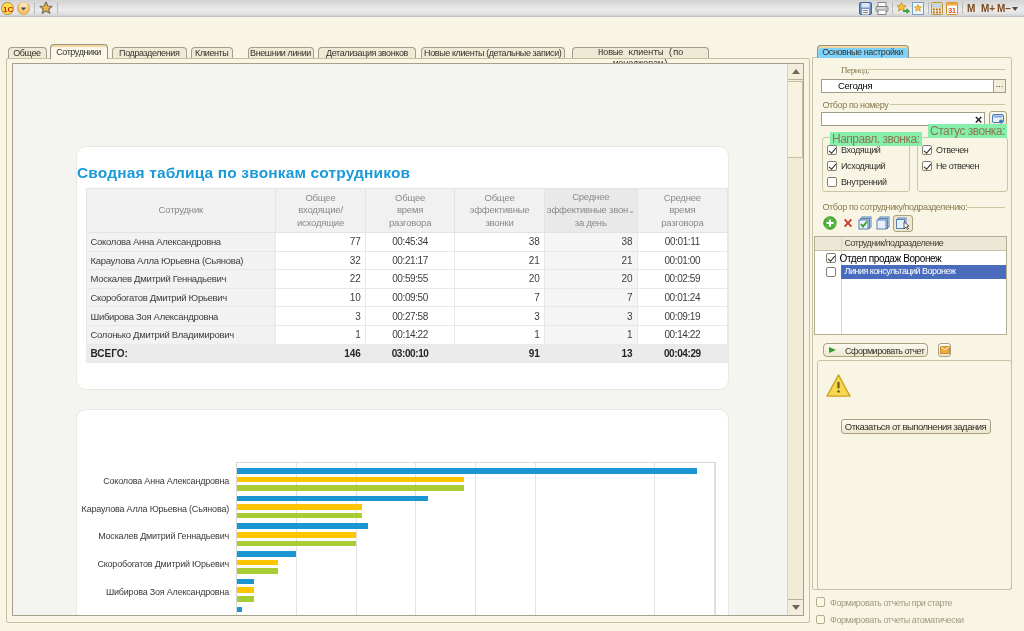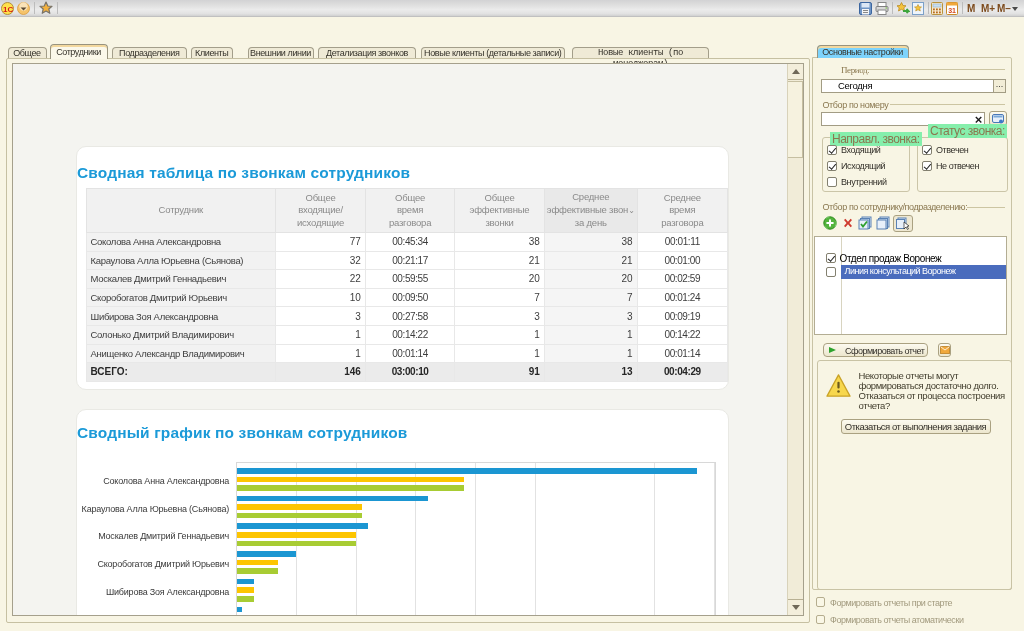--- a/index.html
+++ b/index.html
@@ -229,42 +229,33 @@
             <td class="time">00:09:19</td>
           </tr>
         <tr>
             <td class="name">Солонько Дмитрий Владимирович</td>
             <td class="num">1</td>
             <td class="time">00:14:22</td>
             <td class="num">1</td>
             <td class="num sorted">1</td>
             <td class="time">00:14:22</td>
           </tr>
-        <tr>
-            <td class="name">Анищенко Александр Владимирович</td>
-            <td class="num">1</td>
-            <td class="time">00:01:14</td>
-            <td class="num">1</td>
-            <td class="num sorted">1</td>
-            <td class="time">00:01:14</td>
-          </tr>
         <tr class="total">
             <td class="name" style="font-size:10px; letter-spacing:0;">ВСЕГО:</td>
             <td class="num">146</td>
             <td class="time">03:00:10</td>
             <td class="num">91</td>
             <td class="num">13</td>
             <td class="time">00:04:29</td>
           </tr>
       </tbody>
       </table>
     </div>
 
     <div class="panel" id="p-chart">
-      <div class="bluetitle">Сводный график по звонкам сотрудников</div>
       <div id="plot"></div>
       <div id="bars" style="position:absolute; left:0; top:0; width:653px; height:290px;">
         <div class="bar b" style="left:159.5px; top:58px; width:460.075px;"></div>
         <div class="bar y" style="left:159.5px; top:66.6px; width:227.04999999999998px;"></div>
         <div class="bar g" style="left:159.5px; top:75.2px; width:227.04999999999998px;"></div>
         <div class="clabel" style="top:66px;">Соколова Анна Александровна</div>
         <div class="bar b" style="left:159.5px; top:85.7px; width:191.2px;"></div>
         <div class="bar y" style="left:159.5px; top:94.3px; width:125.475px;"></div>
         <div class="bar g" style="left:159.5px; top:102.9px; width:125.475px;"></div>
         <div class="clabel" style="top:93.7px;">Караулова Алла Юрьевна (Сьянова)</div>
@@ -360,20 +351,21 @@
     <div class="sbtn" style="left:893px; top:214.5px; width:20px; height:17px; border-radius:3px; background:#eee8d2;">
       <svg width="14" height="13" style="position:absolute; left:2px; top:1.5px;" viewBox="0 0 14 13">
         <rect x="2" y="1" width="8" height="9" fill="#dce8f5" stroke="#5a82b4"></rect>
         <rect x="0.5" y="2.5" width="8" height="9" fill="#e8f0fa" stroke="#5a82b4"></rect>
         <path d="M8 5 L8 12 L10 10 L11.5 12.5 L12.5 11.8 L11 9.5 L13 9 Z" fill="#fff" stroke="#222" stroke-width="0.7"></path>
       </svg>
     </div>
   </div>
 
   <div id="stable">
+    <div class="hdr"><span>Сотрудник/подразделение</span></div>
     <div class="ccol"></div>
     <div class="cb checked" style="left:11px; top:16px;"></div>
     <div class="rowtxt" style="top:15.5px;">Отдел продаж Воронеж</div>
     <div class="cb" style="left:11px; top:30px;"></div>
     <div class="row2">Линия консультаций Воронеж</div>
   </div>
 
   <div class="sbtn" style="left:823px; top:342.8px; width:105px; height:14.2px; border-radius:4px;">
     <div style="position:absolute; left:5px; top:3px; width:0; height:0; border-top:3.5px solid transparent; border-bottom:3.5px solid transparent; border-left:7px solid #2da32d;"></div>
     <div style="position:absolute; left:21px; top:2px; font-size:9px; letter-spacing:-0.5px; color:#33302a;">Сформировать отчет</div>
@@ -384,20 +376,19 @@
       <path d="M0.5 0.5 L6.5 5 L12.5 0.5" fill="none" stroke="#fff" stroke-width="1"></path>
     </svg>
   </div>
 
   <div style="position:absolute; left:816.5px; top:360px; width:195.5px; height:229.5px; border:1px solid #c9c3a5; border-radius:3px; z-index:6;">
     <svg style="position:absolute; left:8px; top:13px;" width="25" height="23" viewBox="0 0 29 27">
       <path d="M14.5 1 L28 26 L1 26 Z" fill="#f7d74d" stroke="#c9a227" stroke-width="1.5" stroke-linejoin="round"></path>
       <rect x="13.2" y="9" width="2.6" height="8" rx="1.2" fill="#6b5a1e"></rect>
       <circle cx="14.5" cy="20.5" r="1.5" fill="#6b5a1e"></circle>
     </svg>
-    <div class="wtext" style="left:41px; top:10px;">Некоторые отчеты могут<br>формироваться достаточно долго.<br>Отказаться от процесса построения<br>отчета?</div>
     <div class="sbtn" style="left:23px; top:57.5px; width:150px; height:15px; border-radius:3px; text-align:center; font-size:9.5px; letter-spacing:-0.5px; color:#33302a; line-height:14px;">Отказаться от выполнения задания</div>
   </div>
 
   <div class="graycb" style="left:815.5px; top:597px;"></div>
   <div class="graylabel" style="left:830px; top:597.5px;">Формировать отчеты при старте</div>
   <div class="graycb" style="left:815.5px; top:614.5px;"></div>
   <div class="graylabel" style="left:830px; top:615px;">Формировать отчеты атоматически</div>
 
 </body></html>

